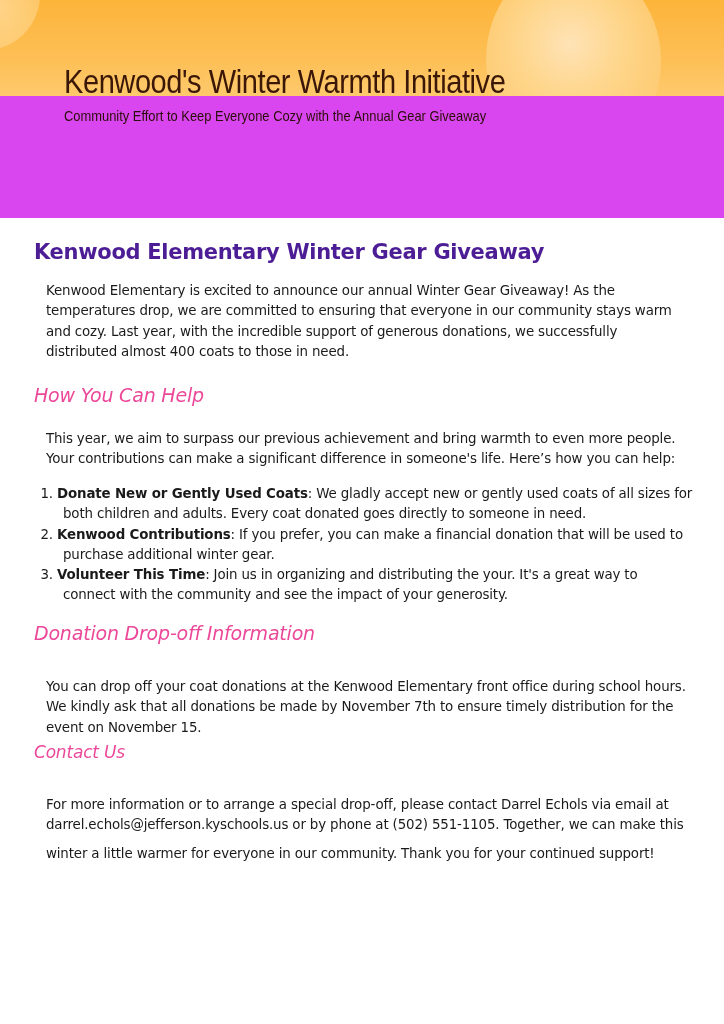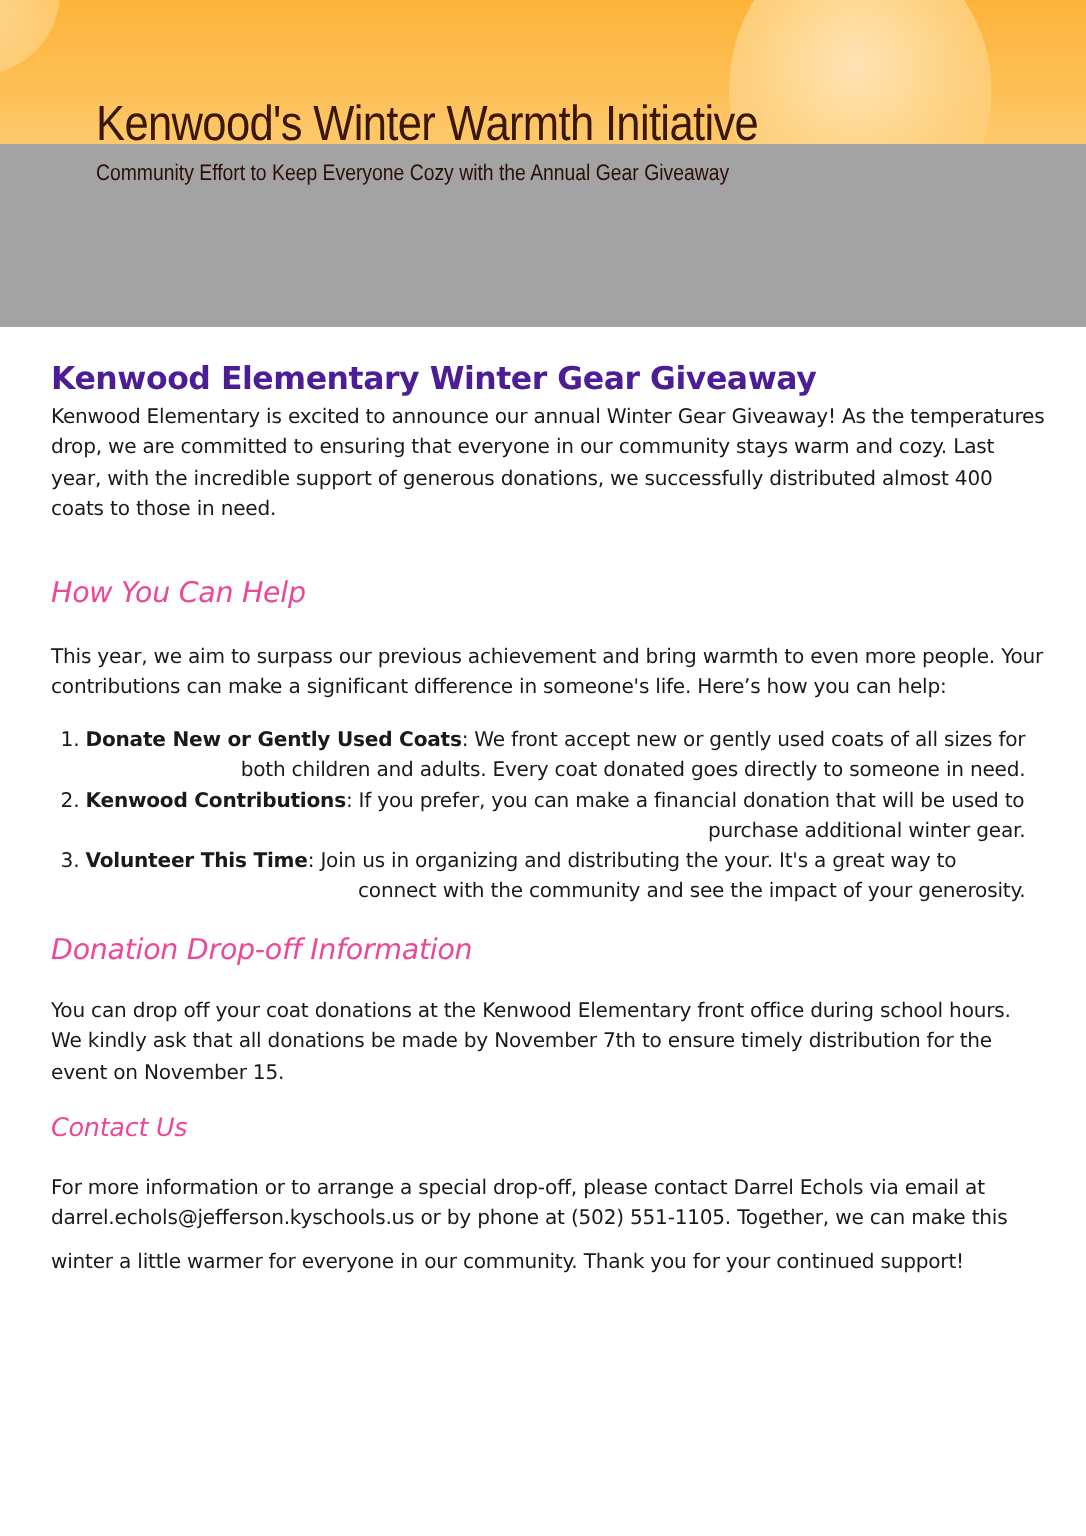--- a/index.html
+++ b/index.html
@@ -2,21 +2,21 @@
 <html><head>
 <meta charset="utf-8">
 <style>
   html, body { margin: 0; padding: 0; }
   body {
     width: 724px; height: 1024px; overflow: hidden; background: #ffffff;
     font-family: "DejaVu Sans", sans-serif; color: #111111;
   }
   .header {
     position: relative; width: 724px; height: 218px; overflow: hidden;
-    background: #a3a3a3;
+    background: #d946ef;
   }
   .header-top {
     position: absolute; left: 0; top: 0; width: 724px; height: 96px; overflow: hidden;
     background: linear-gradient(180deg, #fdb43a 0%, #fdbf55 60%, #fec96c 100%);
   }
   .blob-left {
     position: absolute; left: -70px; top: -60px; width: 110px; height: 110px; border-radius: 50%;
     background: radial-gradient(circle at 60% 60%, rgba(255,230,180,0.65), rgba(255,215,140,0.35) 70%, rgba(255,215,140,0) 100%);
   }
   .blob-right {
@@ -34,35 +34,35 @@
     position: absolute; left: 64px; top: 107px; margin: 0;
     font-family: "Liberation Sans", sans-serif; font-size: 15px; color: #2a0e08;
     transform: scaleX(0.86); transform-origin: left top; white-space: nowrap;
   }
   .content { position: absolute; left: 34px; top: 236px; width: 664px; }
   h2.main-heading {
     margin: 0; font-family: "DejaVu Sans", sans-serif; font-size: 21px; font-weight: bold;
     color: #4c1d95; letter-spacing: -0.3px; line-height: 32px;
   }
   p.body {
-    margin: 0; font-size: 13.4px; line-height: 20.3px; color: #1a1a1a; letter-spacing: -0.15px;
+    margin: 12px; font-size: 13.4px; line-height: 20.3px; color: #1a1a1a; letter-spacing: -0.15px;
   }
   h3.sub {
     margin: 0; font-size: 19px; font-style: italic; font-weight: normal; color: #ec4899;
     letter-spacing: -0.2px; line-height: 28px;
   }
   h3.sub.small { font-size: 17px; }
   ol.help-list { margin: 0; padding: 0 0 0 23px; font-size: 13.4px; line-height: 20.3px; color: #1a1a1a; letter-spacing: -0.15px; }
   ol.help-list li { padding-left: 0; text-indent: 0; }
-  ol.help-list li .cont { display: block; padding-left: 6px; text-align: right; }
+  ol.help-list li .cont { display: block; padding-left: 6px; }
   .lead { font-weight: bold; }
   .s1 { position: absolute; top: 0; }
   .p1 { position: absolute; top: 33px; }
   .h-help { position: absolute; top: 145px; }
-  .p-help { position: absolute; top: 193px; }
+  .p-help { position: absolute; top: 181px; }
   .list { position: absolute; top: 248px; }
   .h-drop { position: absolute; top: 383px; }
   .p-drop { position: absolute; top: 429px; }
   .h-contact { position: absolute; top: 502px; }
   .p-contact { position: absolute; top: 547px; line-height: 20.3px; }
   .p-contact .last { display: block; margin-top: 8px; }
 </style>
 </head>
 <body>
 
@@ -77,21 +77,21 @@
 
 <div class="content">
   <h2 class="main-heading s1">Kenwood Elementary Winter Gear Giveaway</h2>
   <p class="body p1">Kenwood Elementary is excited to announce our annual Winter Gear Giveaway! As the temperatures drop, we are committed to ensuring that everyone in our community stays warm and cozy. Last year, with the incredible support of generous donations, we successfully distributed almost 400 coats to those in need.</p>
 
   <h3 class="sub h-help">How You Can Help</h3>
   <p class="body p-help">This year, we aim to surpass our previous achievement and bring warmth to even more people. Your contributions can make a significant difference in someone's life. Here’s how you can help:</p>
 
   <ol class="help-list list">
     <li>
-      <span class="lead">Donate New or Gently Used Coats</span><span>: We front accept new or gently used coats of all sizes for</span>
+      <span class="lead">Donate New or Gently Used Coats</span><span>: We gladly accept new or gently used coats of all sizes for</span>
       <span class="cont">both children and adults. Every coat donated goes directly to someone in need.</span>
     </li>
     <li>
       <span class="lead">Kenwood Contributions</span><span>: If you prefer, you can make a financial donation that will be used to</span>
       <span class="cont">purchase additional winter gear.</span>
     </li>
     <li>
       <span class="lead">Volunteer This Time</span><span>: Join us in organizing and distributing the your. It's a great way to</span>
       <span class="cont">connect with the community and see the impact of your generosity.</span>
     </li>

